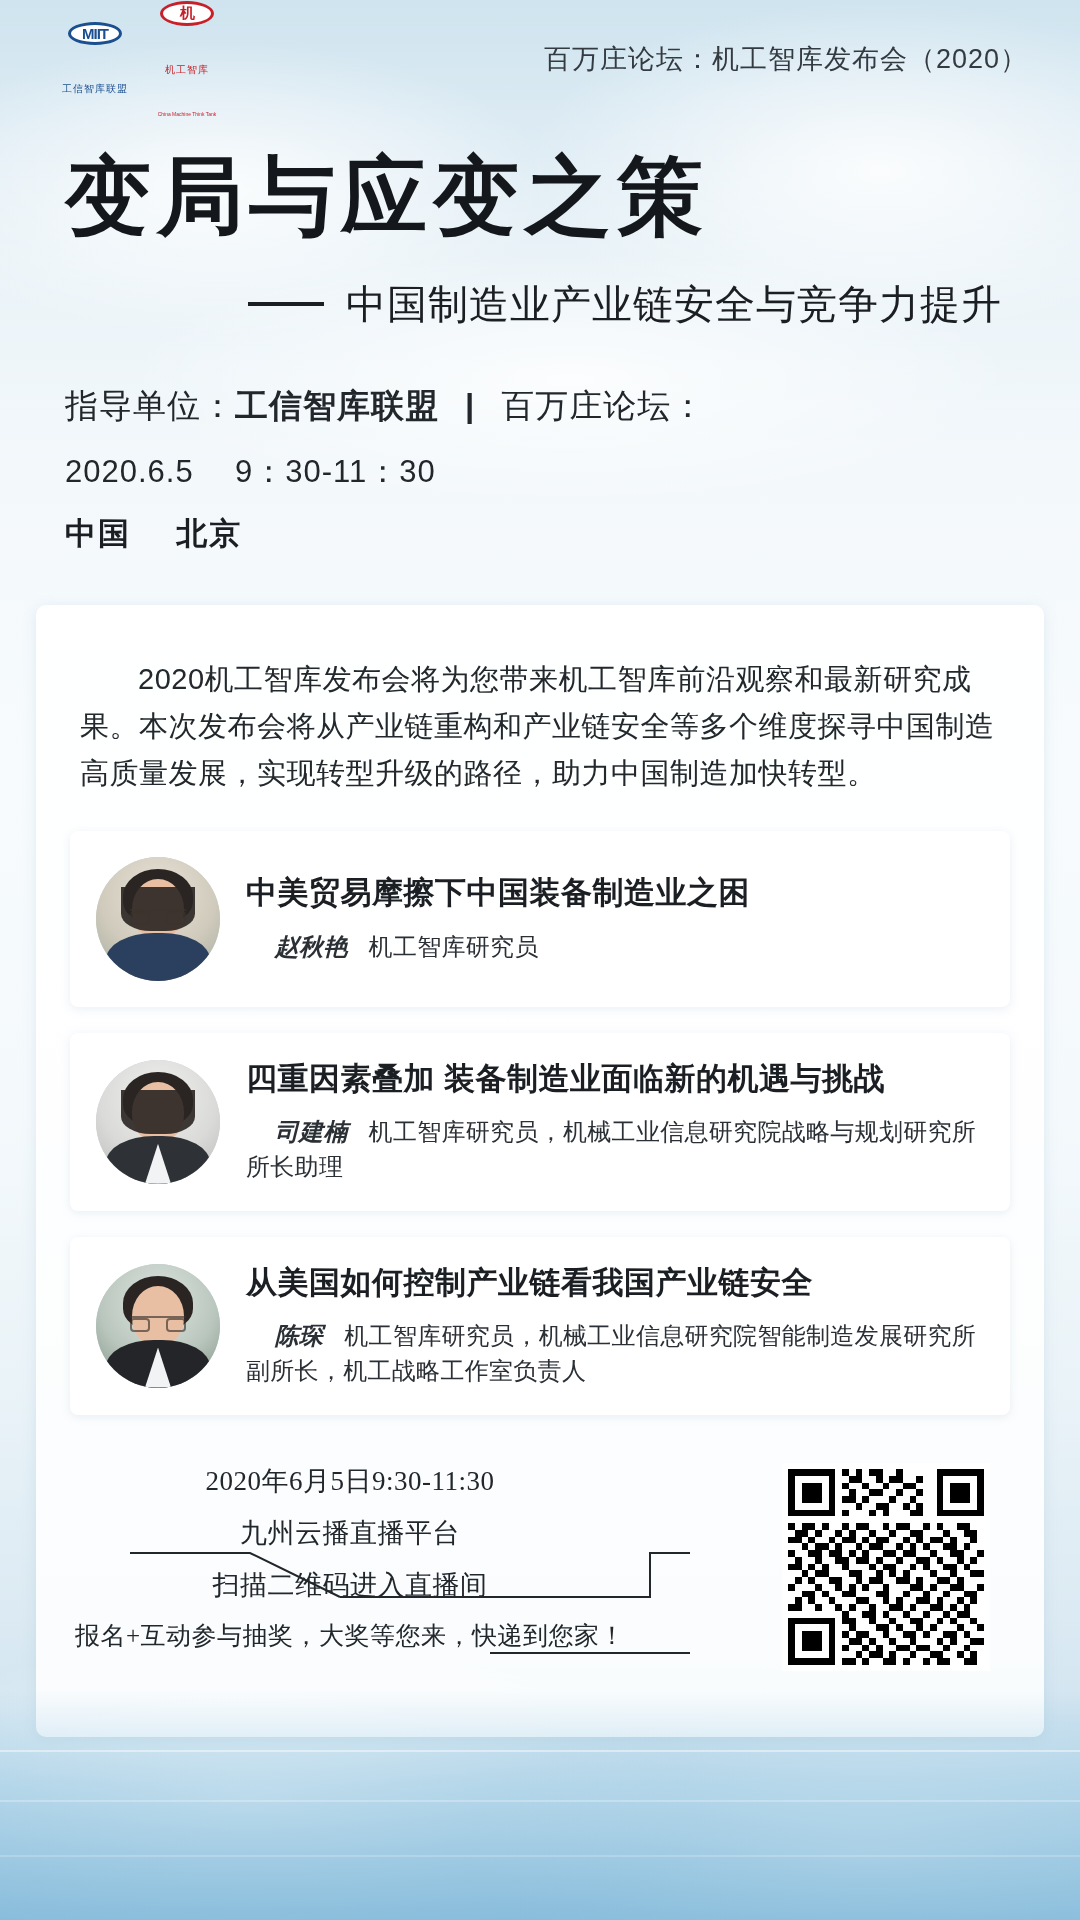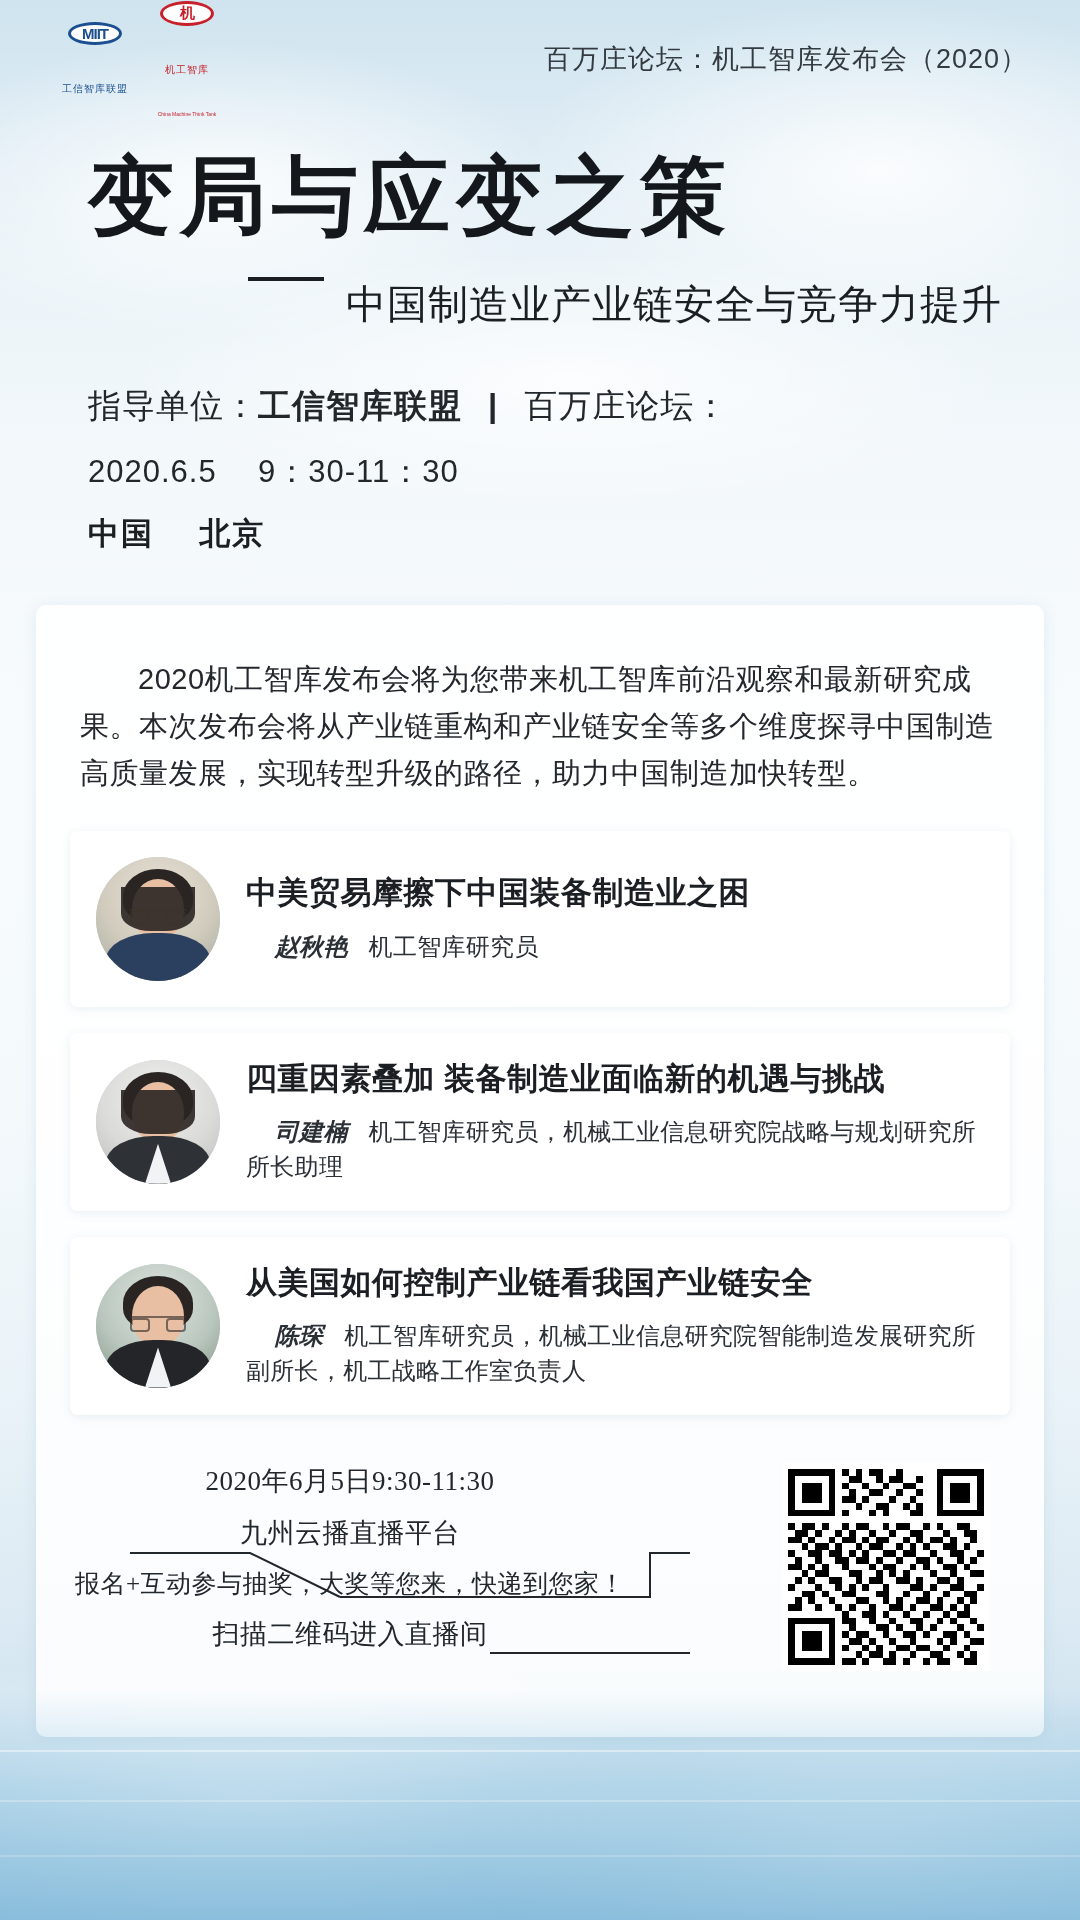--- a/index.html
+++ b/index.html
@@ -108,37 +108,37 @@
   .header-title {
     font-size: 27px;
     color: #333a40;
     letter-spacing: 1px;
     padding-right: 12px;
   }
 
   
   .hero {
     position: relative;
-    padding: 58px 60px 0 88px;
+    padding: 58px 60px 0 65px;
   }
   .main-title {
     font-size: 86px;
     font-weight: bold;
     color: #14181c;
     letter-spacing: 6px;
     line-height: 1.08;
     margin: 0;
   }
   .sub-title {
     margin: 34px 0 0 0;
     font-size: 40px;
     color: #1b1f24;
     letter-spacing: 1px;
     display: flex;
-    align-items: flex-start;
+    align-items: center;
     justify-content: flex-end;
     padding-right: 18px;
   }
   .sub-dash {
     display: inline-block;
     width: 76px;
     height: 4px;
     background: #1b1f24;
     margin-right: 22px;
     flex: none;
@@ -476,22 +476,22 @@
 
     <div class="footer">
       <svg class="connector" width="640" height="240" style="left:20px; top:0;">
         <path d="M40,96 L160,96 L250,140"></path>
         <path d="M250,140 L560,140 L560,96 L600,96"></path>
         <path d="M400,196 L600,196"></path>
       </svg>
       <div class="footer-lines">
         <div class="f-line l1">2020年6月5日9:30-11:30</div>
         <div class="f-line l2">九州云播直播平台</div>
+        <div class="f-line l3">扫描二维码进入直播间</div>
         <div class="f-line l4">报名+互动参与抽奖，大奖等您来，快递到您家！</div>
-        <div class="f-line l3">扫描二维码进入直播间</div>
       </div>
       <div class="qr">
         <svg class="qr-grid" viewBox="0 0 29 29" shape-rendering="crispEdges">
           <rect width="29" height="29" fill="#ffffff"></rect>
           <g fill="#000000">
             <rect x="0" y="0" width="7" height="1"></rect>
               <rect x="0" y="6" width="7" height="1"></rect>
             <rect x="0" y="0" width="1" height="7"></rect>
               <rect x="6" y="0" width="1" height="7"></rect>
             <rect x="2" y="2" width="3" height="3"></rect>

